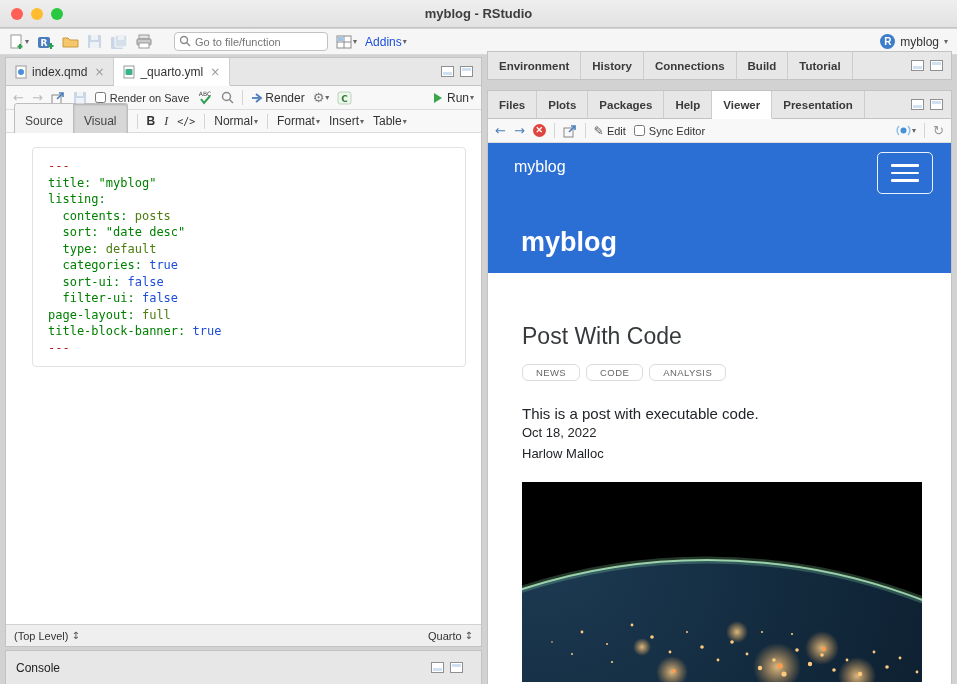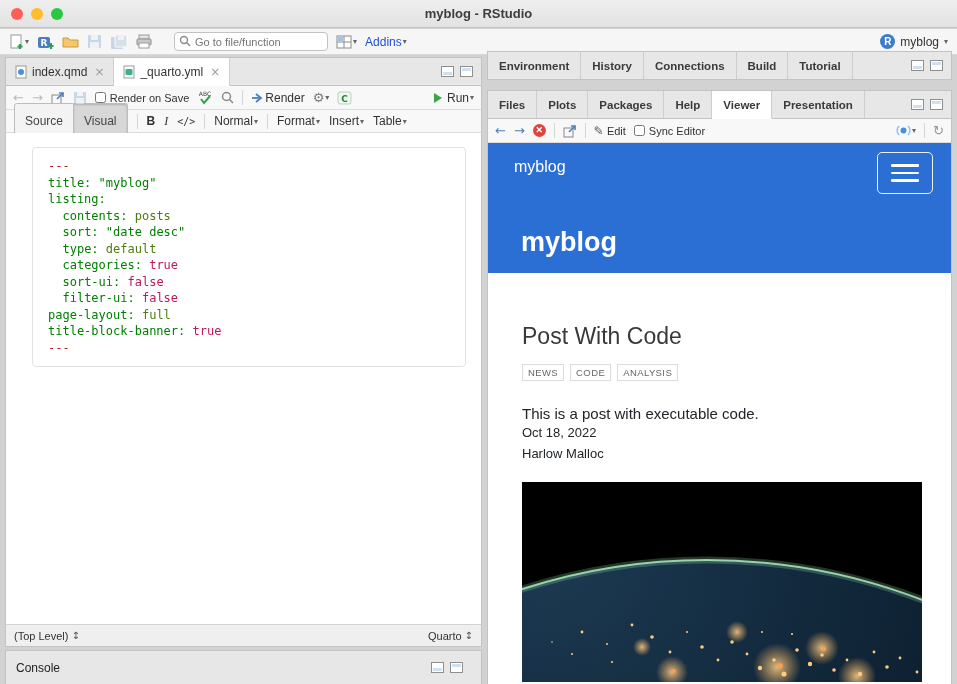--- a/index.html
+++ b/index.html
@@ -74,21 +74,21 @@
   .segbtn.first{border-radius:3px 0 0 3px}
   .segbtn.last{border-radius:0 3px 3px 0;border-left:none}
   .segbtn.active{background:#d7d7d7;box-shadow:inset 0 1px 2px rgba(0,0,0,.18)}
   .fbold{font-weight:bold}.fital{font-style:italic;font-family:"Liberation Serif",serif}
   .fcode{font-family:"DejaVu Sans Mono",monospace;font-size:10px}
 
   .editor-body{flex:1;background:#fff;position:relative;overflow:hidden}
   .code-box{position:absolute;left:26px;top:14px;width:434px;border:1px solid #e2e2e2;border-radius:4px;
     padding:10px 12px 10px 15px;box-sizing:border-box;background:#fff}
   .cl{font-family:"DejaVu Sans Mono",monospace;font-size:12px;line-height:16.5px;white-space:pre}
-  .tok-key{color:#008000}.tok-str{color:#008000}.tok-bool{color:#be185d}
+  .tok-key{color:#008000}.tok-str{color:#008000}.tok-bool{color:#1d4ed8}
   .tok-dash{color:#b22222}.tok-plain{color:#4d7c0f}
 
   .statusbar{height:21px;min-height:21px;background:#efefef;border-top:1px solid #d2d2d2;
     display:flex;align-items:center;justify-content:space-between;padding:0 8px;font-size:11px;color:#333}
   .updown{font-family:"DejaVu Sans",sans-serif;font-size:10px;color:#555;margin-left:3px}
   .statgrp{display:flex;align-items:center}
 
   .console-header{height:25px;background:#e7e7e7;border-bottom:1px solid #c9c9c9;
     display:flex;align-items:center;padding:4px 10px;font-size:12px;color:#222}
 
@@ -96,21 +96,21 @@
   .viewer-content{flex:1;background:#fff;overflow:hidden;position:relative}
   .vheader{height:130px;position:relative}
   .nav-title{position:absolute;left:26px;top:15px;color:#fff;font-size:16px}
   .hamburger{position:absolute;right:18px;top:9px;width:56px;height:42px;border:1px solid rgba(255,255,255,.9);
     border-radius:5px;display:flex;flex-direction:column;justify-content:center;gap:5px;align-items:center;box-sizing:border-box}
   .hline{width:28px;height:2.5px;background:#fff;border-radius:1px}
   .banner-title{position:absolute;left:33px;bottom:15px;color:#fff;font-size:27px;font-weight:bold}
   .vbody{padding:50px 34px 0}
   .post-title{font-size:23px;color:#373a3c;font-weight:500}
   .tags{display:flex;gap:6px;margin-top:14px}
-  .tag{border:1px solid #dcdcdc;border-radius:0;padding:2px 5px;font-size:9.5px;color:#666;letter-spacing:.4px}
+  .tag{border:1px solid #dcdcdc;border-radius:6px;padding:2px 13px;font-size:9.5px;color:#666;letter-spacing:.4px}
   .post-desc{margin-top:24px;font-size:15px;color:#212529}
   .post-meta{font-size:13px;color:#212529;line-height:21px}
   .earth{margin-top:18px;width:400px;height:200px;background:#000;line-height:0}
 </style>
 </head>
 <body>
 
 <div class="titlebar">
   <div class="traffic">
     <span class="tl red"></span>

